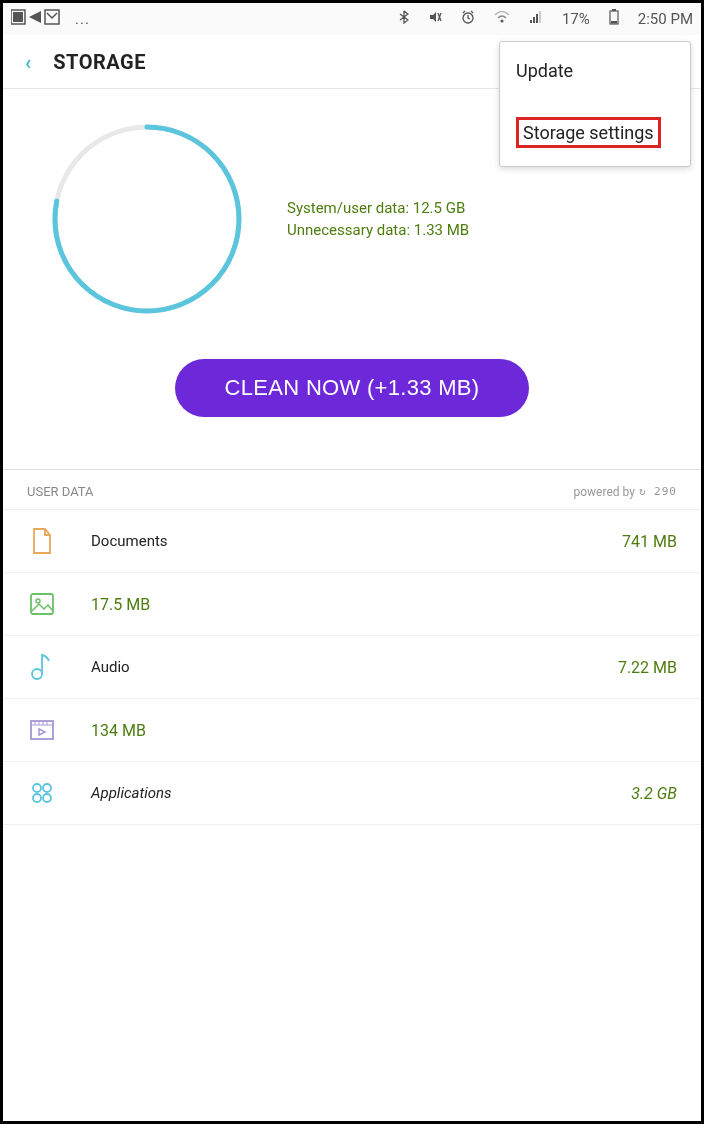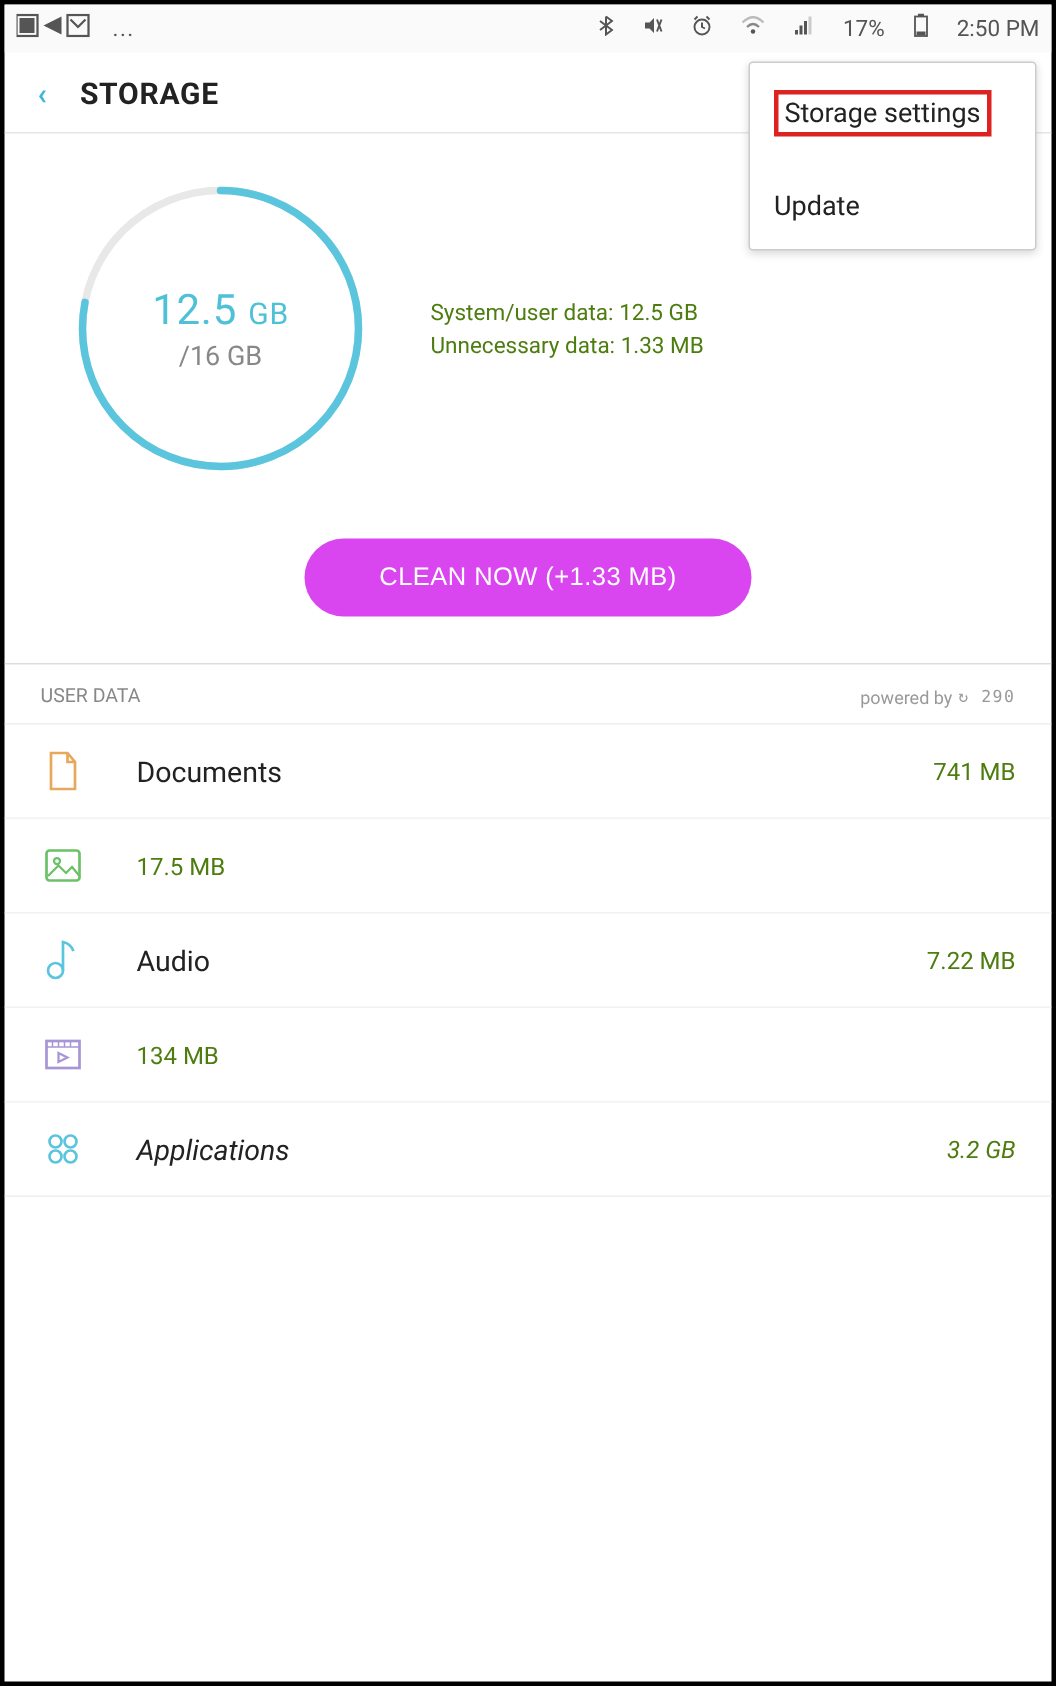--- a/index.html
+++ b/index.html
@@ -91,26 +91,26 @@
       line-height: 1.5;
     }
     .description {
       font-size: 15px;
       color: #666;
       margin: 40px 30px 0;
       line-height: 1.4;
     }
     .clean-button {
       display: inline-block;
-      margin: 40px auto 31px;
+      margin: 40px auto 52px;
       padding: 16px 50px;
       border-radius: 30px;
-      background: #d946ef;
+      background: #6d28d9;
       color: #fff;
-      font-size: 17px;
+      font-size: 22px;
       border: none;
       cursor: pointer;
       letter-spacing: 0.3px;
     }
     
     .section-divider { height: 1px; background: #ddd; }
     .section-header {
       display: flex;
       justify-content: space-between;
       align-items: center;
@@ -123,21 +123,21 @@
     .powered-logo { font-size: 11px; letter-spacing: 1px; font-family: monospace;}
     .list-item {
       display: flex;
       align-items: center;
       padding: 16px 24px;
       border-bottom: 1px solid #f2f2f2;
       cursor: pointer;
     }
     .list-item:last-child { border-bottom: 1px solid #eee; font-style: italic; }
     .list-icon { width: 30px; height: 30px; margin-right: 34px; flex-shrink: 0; }
-    .list-label { flex: 1; font-size: 19px; color: #222; }
+    .list-label { flex: 1; font-size: 15px; color: #222; }
     .list-size { font-size: 16px; color: #4d7c0f; }
   </style>
 </head>
 <body>
 
 <div class="status-bar">
   <div class="status-left">
     <span>
       <svg width="60" height="16" viewBox="0 0 60 16">
         <rect x="0" y="1" width="14" height="14" fill="none" stroke="#555" stroke-width="1.5"></rect>
@@ -192,42 +192,35 @@
     <span>2:50 PM</span>
   </div>
 </div>
 
 <div class="header">
   <span class="back-chevron">‹</span>
   <span class="header-title">STORAGE</span>
 </div>
 
 <div class="popup-menu">
+  <div class="popup-item">
+    <span>Update</span>
+  </div>
   <div class="popup-item highlighted">
     <span>Storage settings</span>
-  </div>
-  <div class="popup-item">
-    <span>Update</span>
   </div>
 </div>
 
 <div class="overview">
   <div class="overview-row">
     <div class="gauge-wrap">
       <svg class="gauge-svg" viewBox="0 0 200 200">
         <circle cx="100" cy="100" r="92" fill="none" stroke="#e8e8e8" stroke-width="5"></circle>
         <circle id="gauge-arc" cx="100" cy="100" r="92" fill="none" stroke="#5bc5dd" stroke-width="5" stroke-linecap="round" transform="rotate(-90 100 100)" stroke-dasharray="578.1" stroke-dashoffset="127.2"></circle>
       </svg>
-      <div class="gauge-center">
-        <div class="gauge-big">
-          <span>12.5</span>
-          <span class="gauge-unit">GB</span>
-        </div>
-        <div class="gauge-small">/16 GB</div>
-      </div>
     </div>
     <div class="stats">
       <div>System/user data: 12.5 GB</div>
       <div>Unnecessary data: 1.33 MB</div>
     </div>
   </div>
   <button class="clean-button">CLEAN NOW (+1.33 MB)</button>
 </div>
 
 <div class="section-divider"></div>

